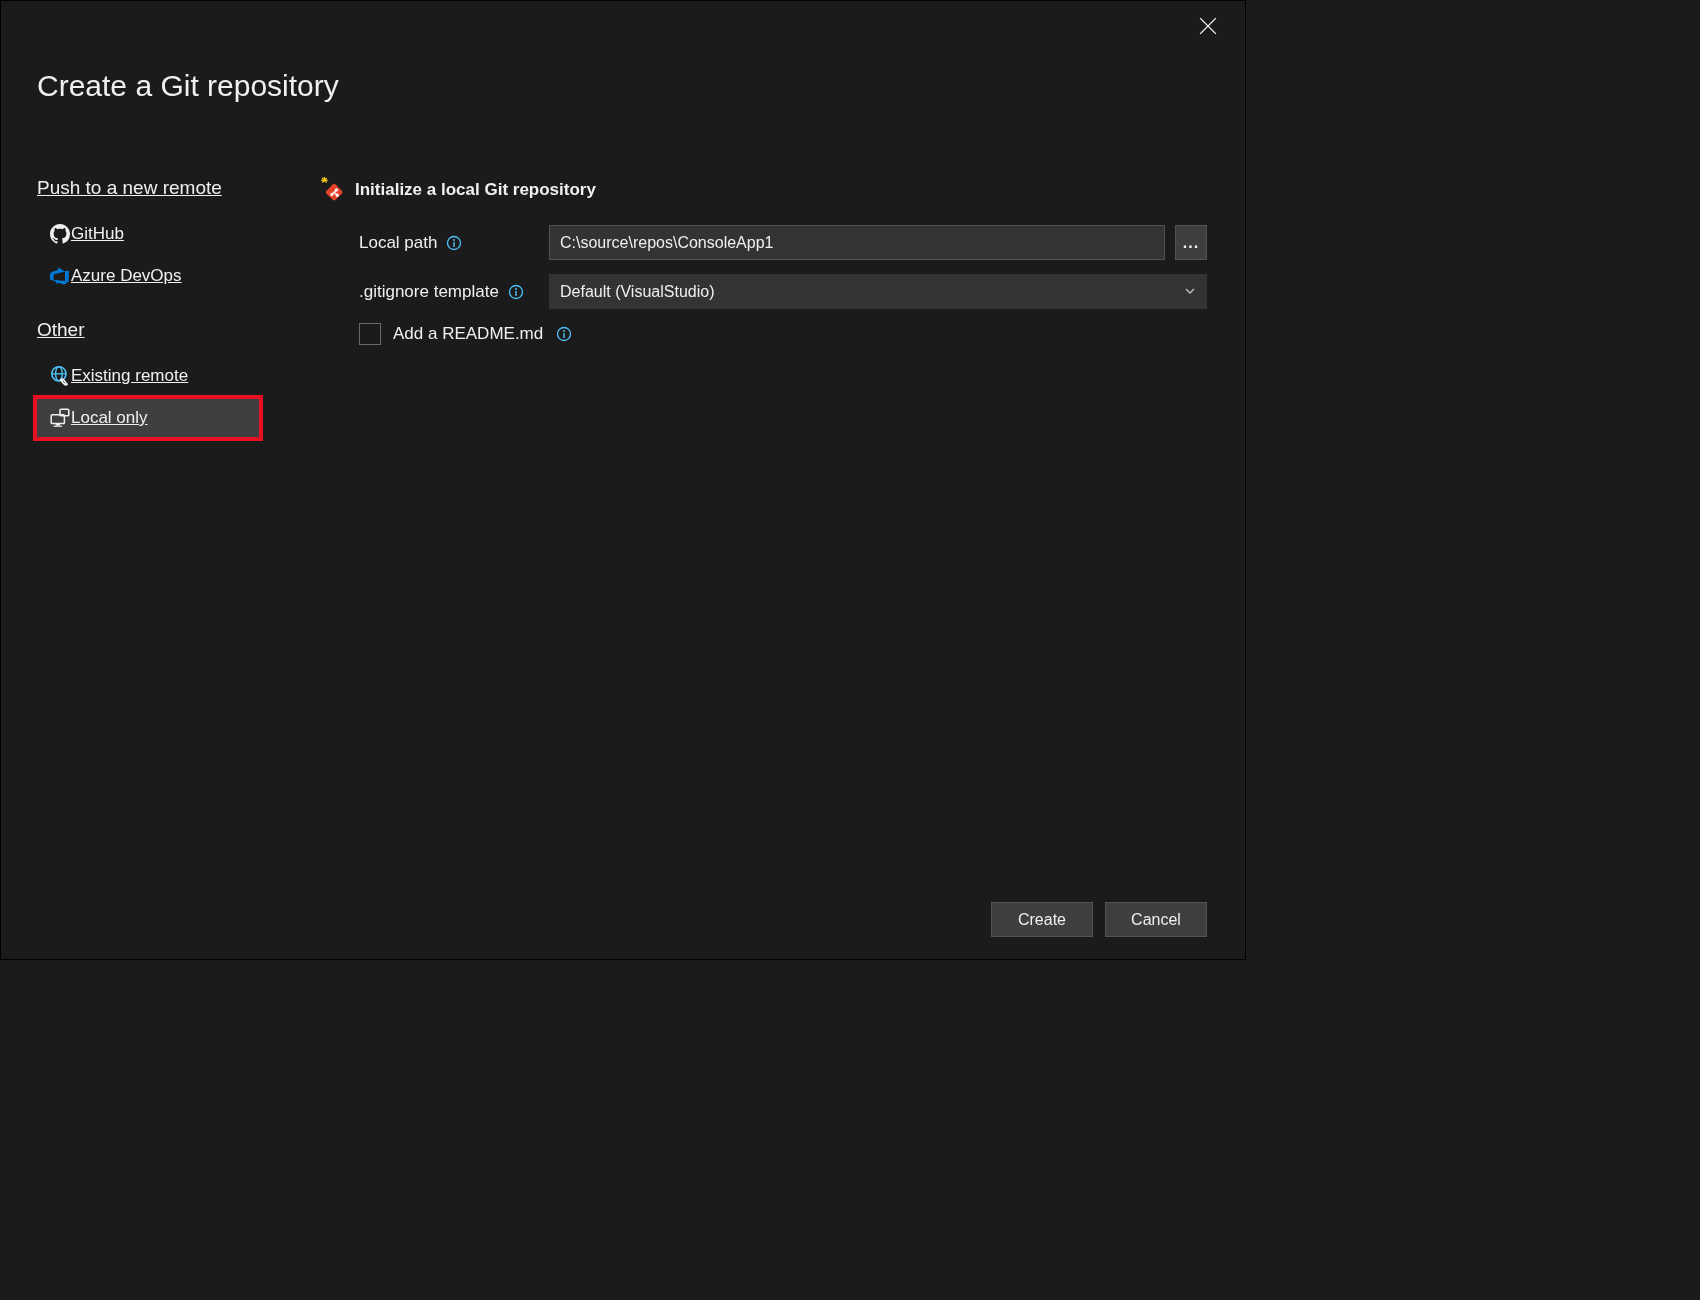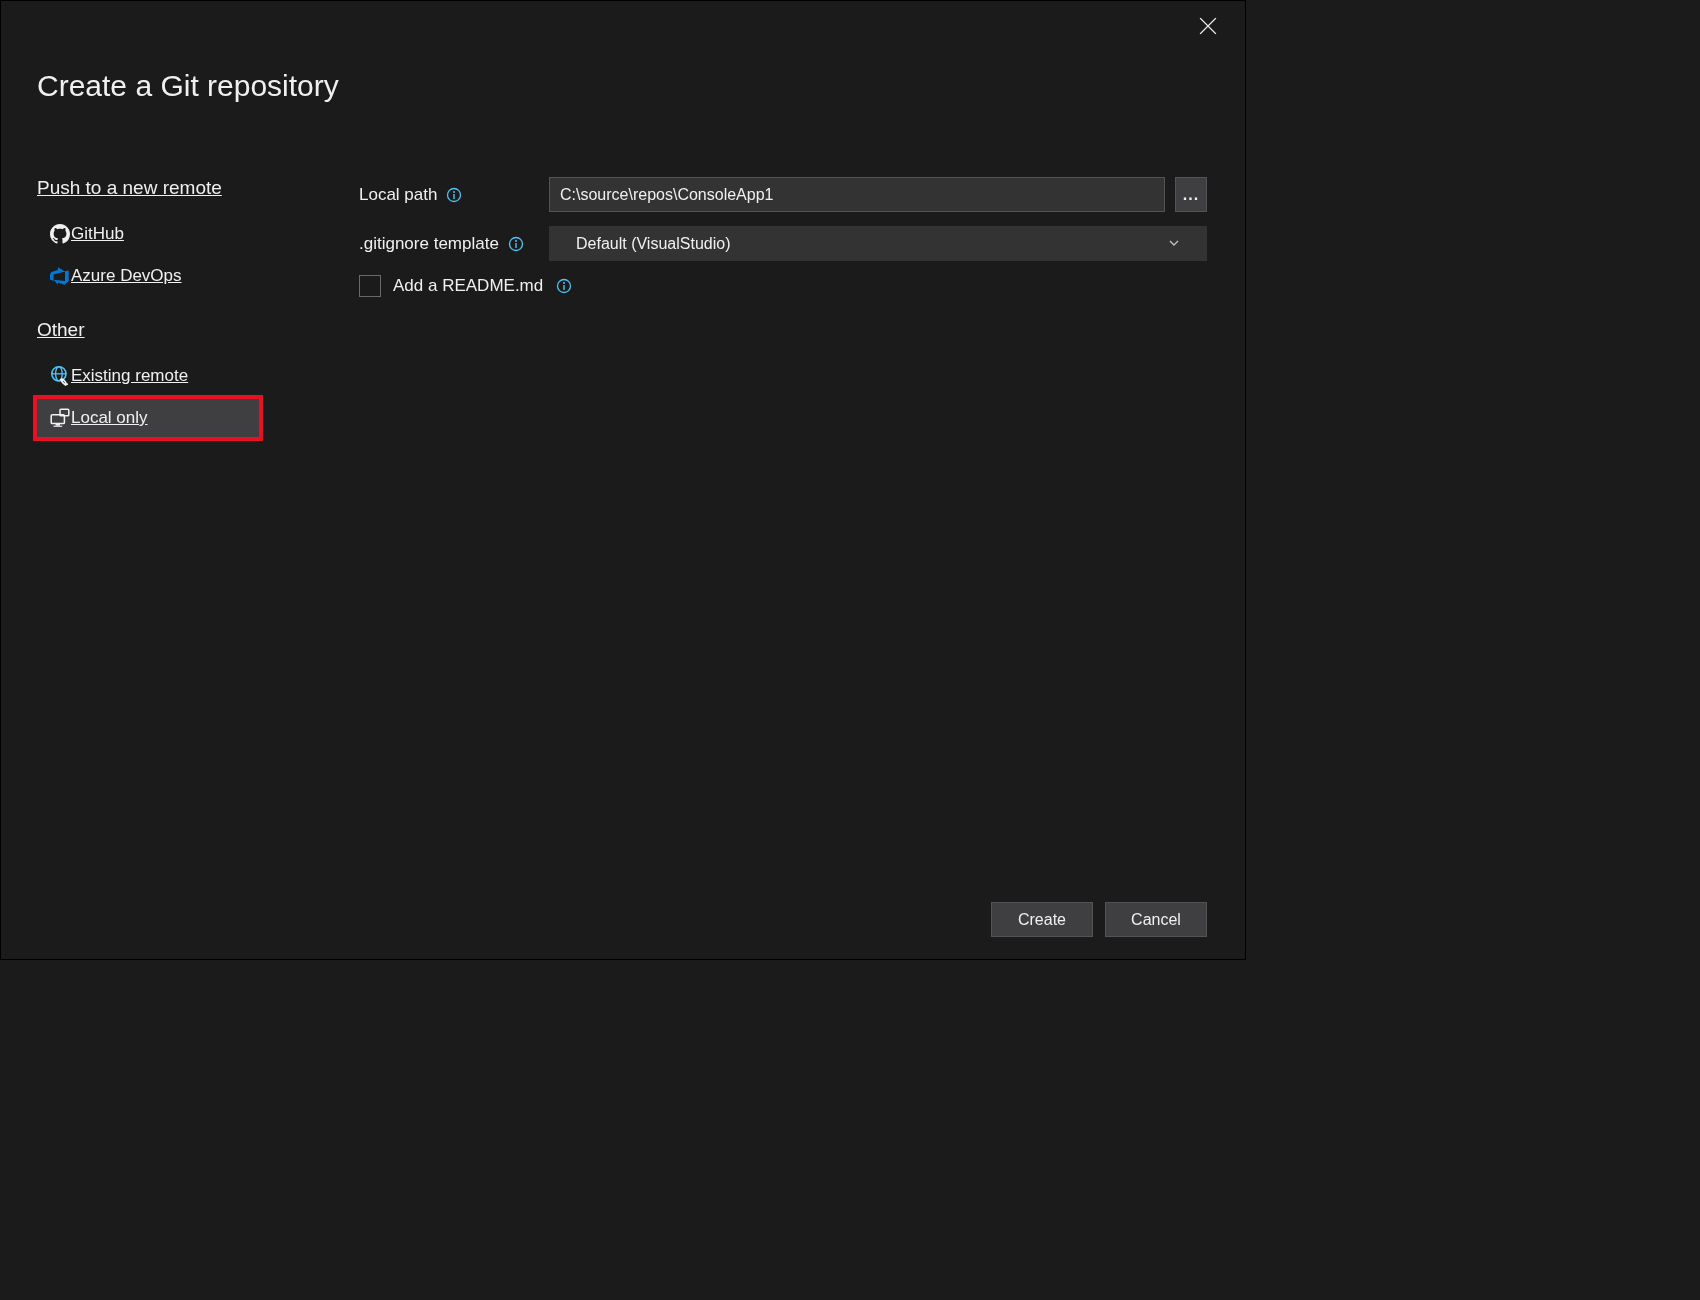--- a/index.html
+++ b/index.html
@@ -127,21 +127,21 @@
     letter-spacing: 1px;
   }
   .dropdown {
     flex: 1;
     background: #333334;
     border: 1px solid #333334;
     height: 35px;
     display: flex;
     align-items: center;
     justify-content: space-between;
-    padding: 0 26px;
+    padding: 0 10px;
     cursor: pointer;
     font-size: 16px;
   }
   .dropdown .chev { color: #c0c0c0; }
   .checkbox-row {
     display: flex;
     align-items: center;
     margin-left: 40px;
     margin-top: 8px;
     gap: 12px;
@@ -229,20 +229,41 @@
           <rect x="4" y="17" width="8" height="1" fill="#f0f0f0"></rect>
           <rect x="10" y="2" width="8" height="6" rx="1" fill="none" stroke="#f0f0f0" stroke-width="1.4"></rect>
         </svg>
       </span>
       <span>Local only</span>
     </div>
   </div>
 </nav>
 
 <section class="main">
+  <div class="main-header">
+    <span class="icon">
+      <svg viewBox="0 0 24 24" width="26" height="26">
+        <g transform="translate(2,0)">
+          <line x1="3" y1="3" x2="3" y2="0" stroke="#f5c518" stroke-width="1.3"></line>
+          <line x1="0" y1="3" x2="6" y2="3" stroke="#f5c518" stroke-width="1.3"></line>
+          <line x1="1" y1="1" x2="5" y2="5" stroke="#f5c518" stroke-width="1.3"></line>
+          <line x1="5" y1="1" x2="1" y2="5" stroke="#f5c518" stroke-width="1.3"></line>
+        </g>
+        <g transform="translate(6,6) rotate(45 8 8)">
+          <rect x="2" y="2" width="12" height="12" rx="2" fill="#e24329"></rect>
+          <circle cx="8" cy="5" r="1.5" fill="#fff"></circle>
+          <circle cx="8" cy="11" r="1.5" fill="#fff"></circle>
+          <circle cx="12" cy="8" r="1.5" fill="#fff"></circle>
+          <line x1="8" y1="5" x2="8" y2="11" stroke="#fff" stroke-width="1.2"></line>
+          <line x1="8" y1="8" x2="12" y2="8" stroke="#fff" stroke-width="1.2"></line>
+        </g>
+      </svg>
+    </span>
+    <span class="main-title">Initialize a local Git repository</span>
+  </div>
 
   <div class="form-row">
     <div class="form-label-wrap">
       <span>Local path</span>
       <span class="info-icon">
         <svg viewBox="0 0 16 16" width="16" height="16">
             <circle cx="8" cy="8" r="6.5" fill="none" stroke="#4fc3f7" stroke-width="1.3"></circle>
             <circle cx="8" cy="5" r="1" fill="#4fc3f7"></circle>
             <rect x="7.3" y="7" width="1.4" height="5" fill="#4fc3f7"></rect>
           </svg>

